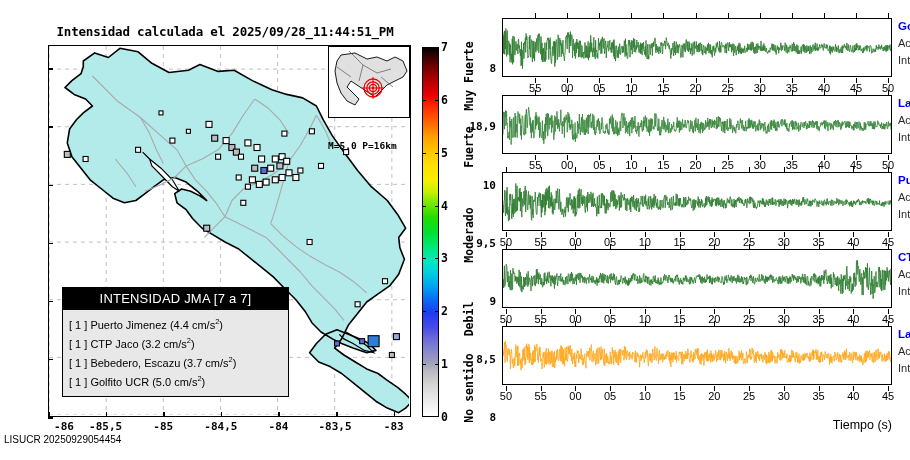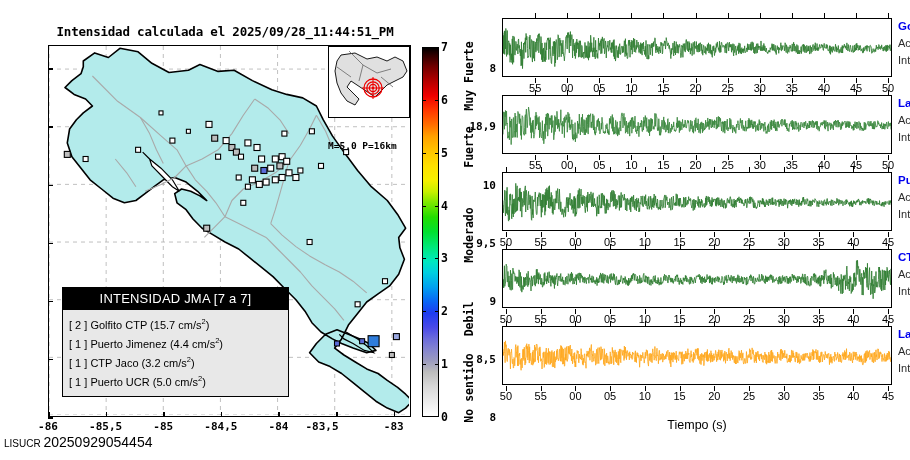--- a/index.html
+++ b/index.html
@@ -64,25 +64,25 @@
   .wf-axis .tk{position:absolute;top:0;width:1px;height:5px;background:#000;}
   .wf-axis .lb{position:absolute;top:4px;font-size:11px;color:#000;
                text-align:center;width:30px;transform:translateX(-50%);}
   .wf-top-tk{position:absolute;width:1px;height:5px;background:#000;}
 
   .wf-meta{position:absolute;left:898px;width:120px;}
   .wf-name{font-size:11.5px;font-weight:bold;color:#0000ee;white-space:nowrap;}
   .wf-line{font-size:11px;color:#2b2b2b;white-space:nowrap;margin-top:5px;}
 
   #xaxis-label{position:absolute;left:502px;top:418px;width:390px;
-               text-align:center;font-size:12.5px;color:#000;}
+               text-align:right;font-size:12.5px;color:#000;}
 
   #footer{position:absolute;left:4px;top:434px;font-size:10px;color:#000;}
   #footer b{font-weight:normal;}
-  #footer .code{font-size:14px;}
+  #footer .code{font-size:10px;}
 </style>
 </head>
 <body>
 
 <div id="root">
 
   <div id="title">Intensidad calculada el 2025/09/28_11:44:51_PM</div>
 
   <div id="map-frame">
     <svg id="map-svg" width="360" height="369">
@@ -177,31 +177,31 @@
       <div class="ytick" style="top: 184.5px;">10</div>
       <div class="tickmark" style="left: 48px; top: 184.5px; width: 5px; height: 1.5px;"></div>
       <div class="ytick" style="top: 242.625px;">9,5</div>
       <div class="tickmark" style="left: 48px; top: 242.625px; width: 5px; height: 1.5px;"></div>
       <div class="ytick" style="top: 300.75px;">9</div>
       <div class="tickmark" style="left: 48px; top: 300.75px; width: 5px; height: 1.5px;"></div>
       <div class="ytick" style="top: 358.875px;">8,5</div>
       <div class="tickmark" style="left: 48px; top: 358.875px; width: 5px; height: 1.5px;"></div>
       <div class="ytick" style="top: 417px;">8</div>
       <div class="tickmark" style="left: 48px; top: 417px; width: 5px; height: 1.5px;"></div>
-      <div class="xtick" style="left: 48px;">-86</div>
+      <div class="xtick" style="left: 64px;">-86</div>
       <div class="tickmark" style="left: 48px; top: 412px; width: 1.5px; height: 5px;"></div>
       <div class="xtick" style="left: 105.619px;">-85,5</div>
       <div class="tickmark" style="left: 105.619px; top: 412px; width: 1.5px; height: 5px;"></div>
       <div class="xtick" style="left: 163.238px;">-85</div>
       <div class="tickmark" style="left: 163.238px; top: 412px; width: 1.5px; height: 5px;"></div>
       <div class="xtick" style="left: 220.857px;">-84,5</div>
       <div class="tickmark" style="left: 220.857px; top: 412px; width: 1.5px; height: 5px;"></div>
       <div class="xtick" style="left: 278.476px;">-84</div>
       <div class="tickmark" style="left: 278.476px; top: 412px; width: 1.5px; height: 5px;"></div>
-      <div class="xtick" style="left: 322px;">-83,5</div>
+      <div class="xtick" style="left: 335px;">-83,5</div>
       <div class="tickmark" style="left: 336.095px; top: 412px; width: 1.5px; height: 5px;"></div>
       <div class="xtick" style="left: 393.714px;">-83</div>
       <div class="tickmark" style="left: 393.714px; top: 412px; width: 1.5px; height: 5px;"></div>
     </div>
 
   <div id="inset">
     <svg width="80" height="70" id="inset-svg">
         <polygon points="12,8 26,6 38,12 48,10 58,14 66,10 74,14 78,24 74,30 66,34 58,38 52,44 46,50 40,46 34,42 28,38 22,34 18,40 24,46 30,52 26,58 18,54 12,46 8,36 6,24 8,14" fill="#e0e0e0" stroke="#000" stroke-width="0.9"></polygon>
         <line x1="20" y1="4" x2="34" y2="18" fill="none" stroke="#555" stroke-width="0.7"></line>
         <line x1="34" y1="18" x2="48" y2="26" fill="none" stroke="#555" stroke-width="0.7"></line>
@@ -215,24 +215,24 @@
         <circle cx="44" cy="41" r="1.3" fill="#ee0000"></circle>
         <line x1="44" y1="30" x2="44" y2="52" stroke="#ee0000" stroke-width="1"></line>
         <line x1="33" y1="41" x2="55" y2="41" stroke="#ee0000" stroke-width="1"></line>
       </svg>
   </div>
   <div id="inset-caption">M=5.0 P=16km</div>
 
   <div id="legend">
     <div id="legend-title">INTENSIDAD JMA [7 a 7]</div>
     <div id="legend-list">
-        <div class="leg-row"><span>[ 2 ] </span><span>Golfito CTP</span><span> (15.7 cm/s<sup>2</sup>)</span></div>
         <div class="leg-row"><span>[ 1 ] </span><span>Puerto Jimenez</span><span> (4.4 cm/s<sup>2</sup>)</span></div>
         <div class="leg-row"><span>[ 1 ] </span><span>CTP Jaco</span><span> (3.2 cm/s<sup>2</sup>)</span></div>
-        <div class="leg-row"><span>[ 1 ] </span><span>Puerto UCR</span><span> (5.0 cm/s<sup>2</sup>)</span></div>
+        <div class="leg-row"><span>[ 1 ] </span><span>Bebedero, Escazu</span><span> (3.7 cm/s<sup>2</sup>)</span></div>
+        <div class="leg-row"><span>[ 1 ] </span><span>Golfito UCR</span><span> (5.0 cm/s<sup>2</sup>)</span></div>
       </div>
   </div>
 
   <div id="cbar" style="background: linear-gradient(to top, rgb(255, 255, 255) 0%, rgb(240, 240, 240) 3%, rgb(216, 216, 216) 8%, rgb(188, 188, 188) 12%, rgb(155, 155, 191) 15%, rgb(133, 133, 207) 18%, rgb(107, 107, 219) 21%, rgb(74, 74, 232) 24%, rgb(30, 60, 240) 28%, rgb(10, 100, 245) 31%, rgb(0, 160, 240) 35%, rgb(0, 207, 224) 39%, rgb(0, 232, 192) 42%, rgb(0, 232, 120) 46%, rgb(0, 224, 48) 50%, rgb(34, 221, 0) 54%, rgb(124, 232, 0) 58%, rgb(200, 240, 0) 61%, rgb(245, 240, 0) 64%, rgb(255, 224, 0) 68%, rgb(255, 196, 0) 72%, rgb(255, 160, 0) 76%, rgb(255, 112, 0) 79%, rgb(255, 56, 0) 83%, rgb(240, 0, 0) 87%, rgb(180, 0, 0) 91%, rgb(112, 0, 0) 95%, rgb(48, 0, 0) 98%, rgb(0, 0, 0) 100%);"></div>
   <div id="cbar-labels">
       <div class="cb-num" style="top: 417px;">0</div>
       <div class="cb-num" style="top: 364.143px;">1</div>
       <div class="cb-tick" style="top: 364.143px;">
         <i></i>
         <i class="r"></i>

